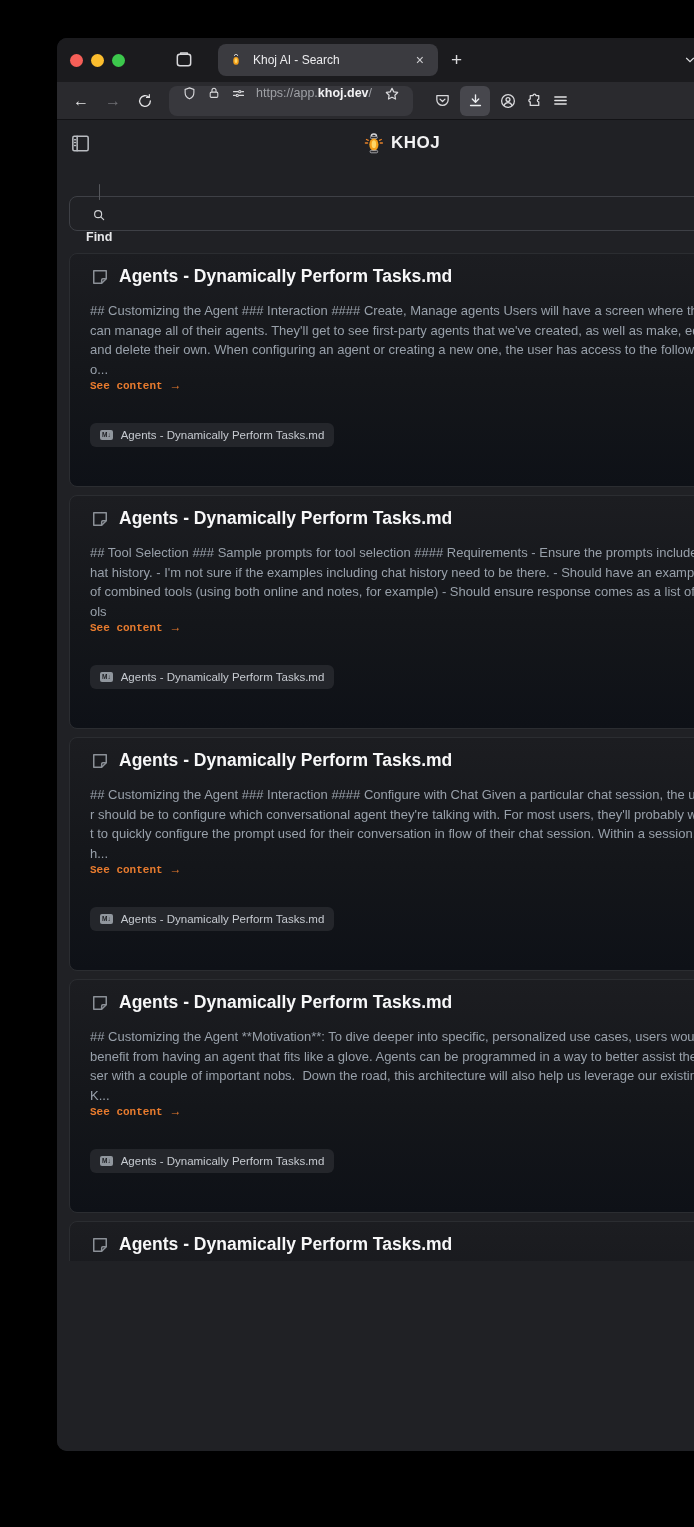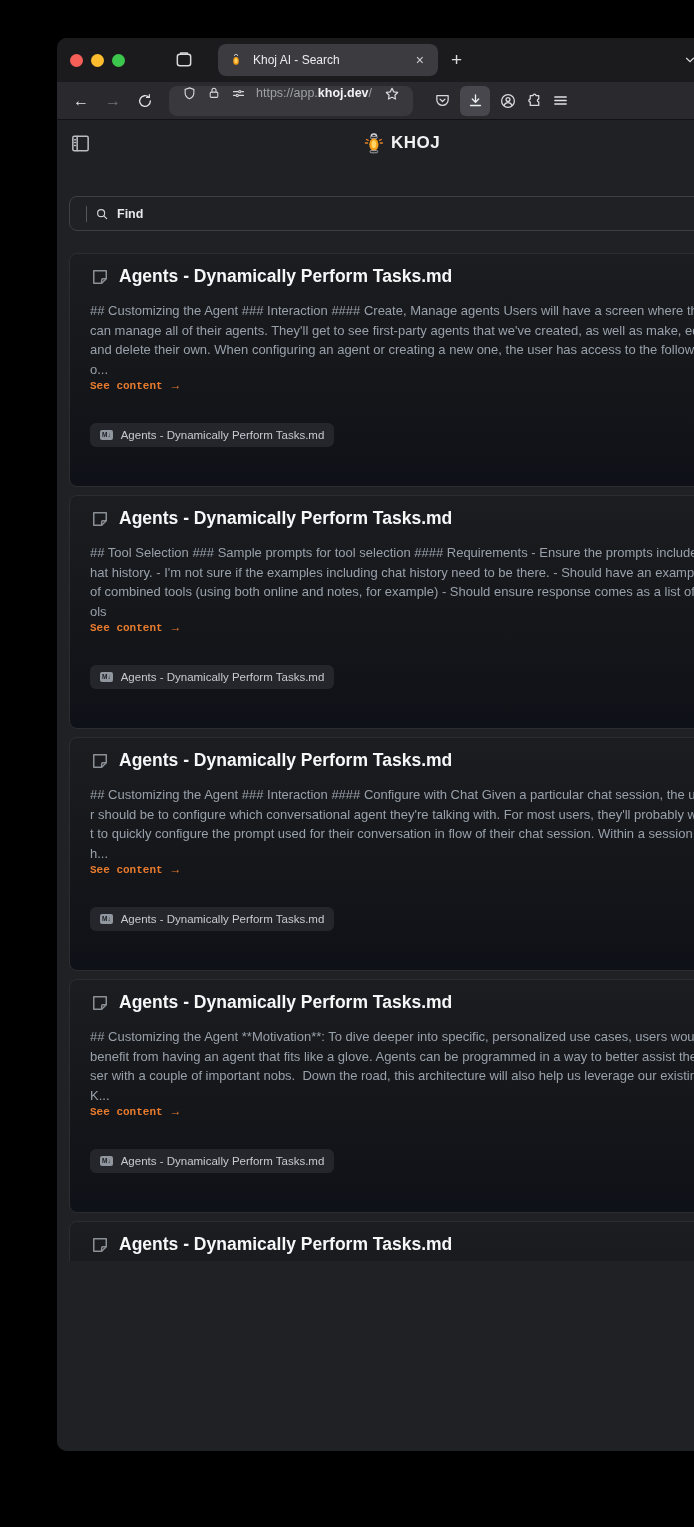--- a/index.html
+++ b/index.html
@@ -42,21 +42,21 @@
   .logo { position:absolute; left:50%; transform:translateX(-50%); display:flex; align-items:center; gap:5px; }
   .logo-text { color:#f2f2f3; font-weight:800; font-size:17px; letter-spacing:0.5px; }
   .avatar { position:absolute; right:2px; top:5px; width:33px; height:33px; border-radius:50%;
     background:#5fa247; border:2px solid #c9a23a; color:#fff; font-size:15px;
     display:flex; align-items:center; justify-content:center; }
 
   .searchbar { margin:30px 12px 0; height:35px; border:1px solid #3e4046; border-radius:8px;
     display:flex; align-items:center; padding:0 14px 0 16px; flex:none; }
   .search-input { flex:1; background:transparent; border:none; outline:none; color:#d6d8db; font-size:11.5px;
     font-family:"Liberation Sans", sans-serif; }
-  .find-group { display:flex; align-items:center; gap:8px; }
+  .find-group { display:flex; align-items:center; gap:8px;flex-direction:column; }
   .find-divider { width:1px; height:16px; background:#55575c; border-radius:1px; }
   .find-label { color:#e6e7e9; font-size:12.5px; font-weight:600; }
 
   .results { margin:22px 12px 0; display:flex; flex-direction:column; gap:8px; }
   .card-wrap { flex:none; }
   .card-wrap.clipped { height:40px; overflow:hidden; }
   .card { height:234px; overflow:hidden; border:1px solid #2b2d31; border-radius:8px;
     background:linear-gradient(180deg, #1c1d21 0%, #14161a 55%, #0e1117 100%);
     padding:12px 20px 0; }
   .card-title-row { display:flex; align-items:center; gap:9px; }

